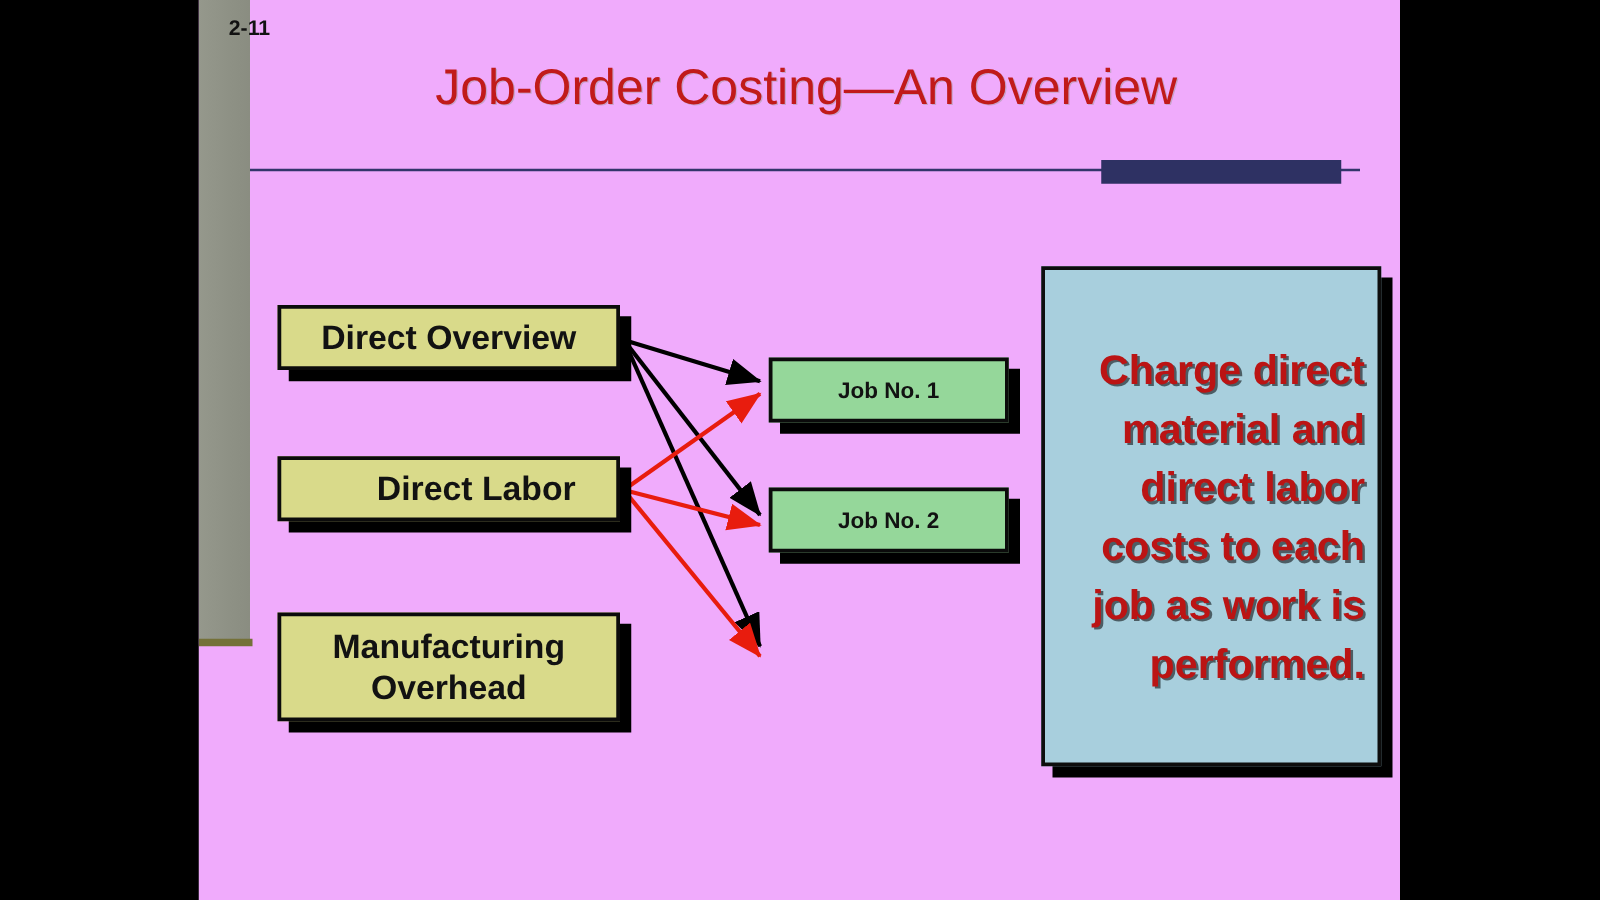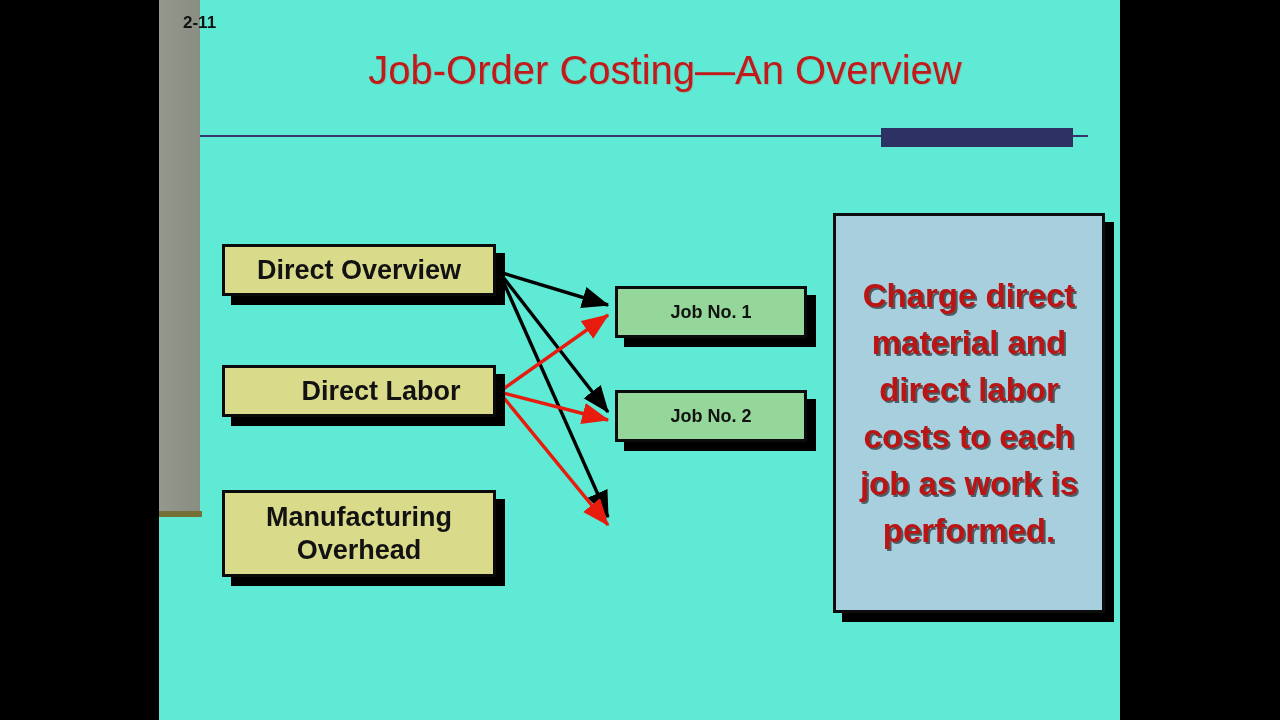--- a/index.html
+++ b/index.html
@@ -17,21 +17,21 @@
     background: #000000;
     font-family: "Liberation Sans", sans-serif;
   }
   
   #slide {
     position: absolute;
     left: 159px;
     top: 0px;
     width: 961px;
     height: 720px;
-    background: #5eead4;
+    background: #f0abfc;
     overflow: hidden;
   }
   
   #sidebar-band {
     position: absolute;
     left: 0px;
     top: 0px;
     width: 41px;
     height: 515px;
     background: linear-gradient(to right, #95988c 0%, #8e9185 60%, #8a8d81 100%);
@@ -51,21 +51,21 @@
     top: 13px;
     font-size: 17px;
     font-weight: bold;
     color: #121212;
     letter-spacing: 0px;
     line-height: 20px;
   }
   
   #slide-title {
     position: absolute;
-    left: 46px;
+    left: 26px;
     top: 44px;
     width: 920px;
     text-align: center;
     font-size: 40px;
     font-weight: normal;
     color: #c11a1a;
     line-height: 52px;
     white-space: nowrap;
     text-shadow: 1px 1px 0 rgba(150,150,145,0.45);
   }
@@ -135,21 +135,21 @@
     box-shadow: 9px 9px 0 0 #000000;
     display: flex;
     align-items: center;
     justify-content: center;
     padding: 6px 10px;
   }
   #callout-text {
     font-size: 33px;
     font-weight: bold;
     color: #bb1414;
-    text-align: center;
+    text-align: right;
     line-height: 47px;
     text-shadow: 2px 2px 0 rgba(0,0,0,0.55);
   }
   
   #arrows {
     position: absolute;
     left: 0;
     top: 0;
     width: 961px;
     height: 720px;

